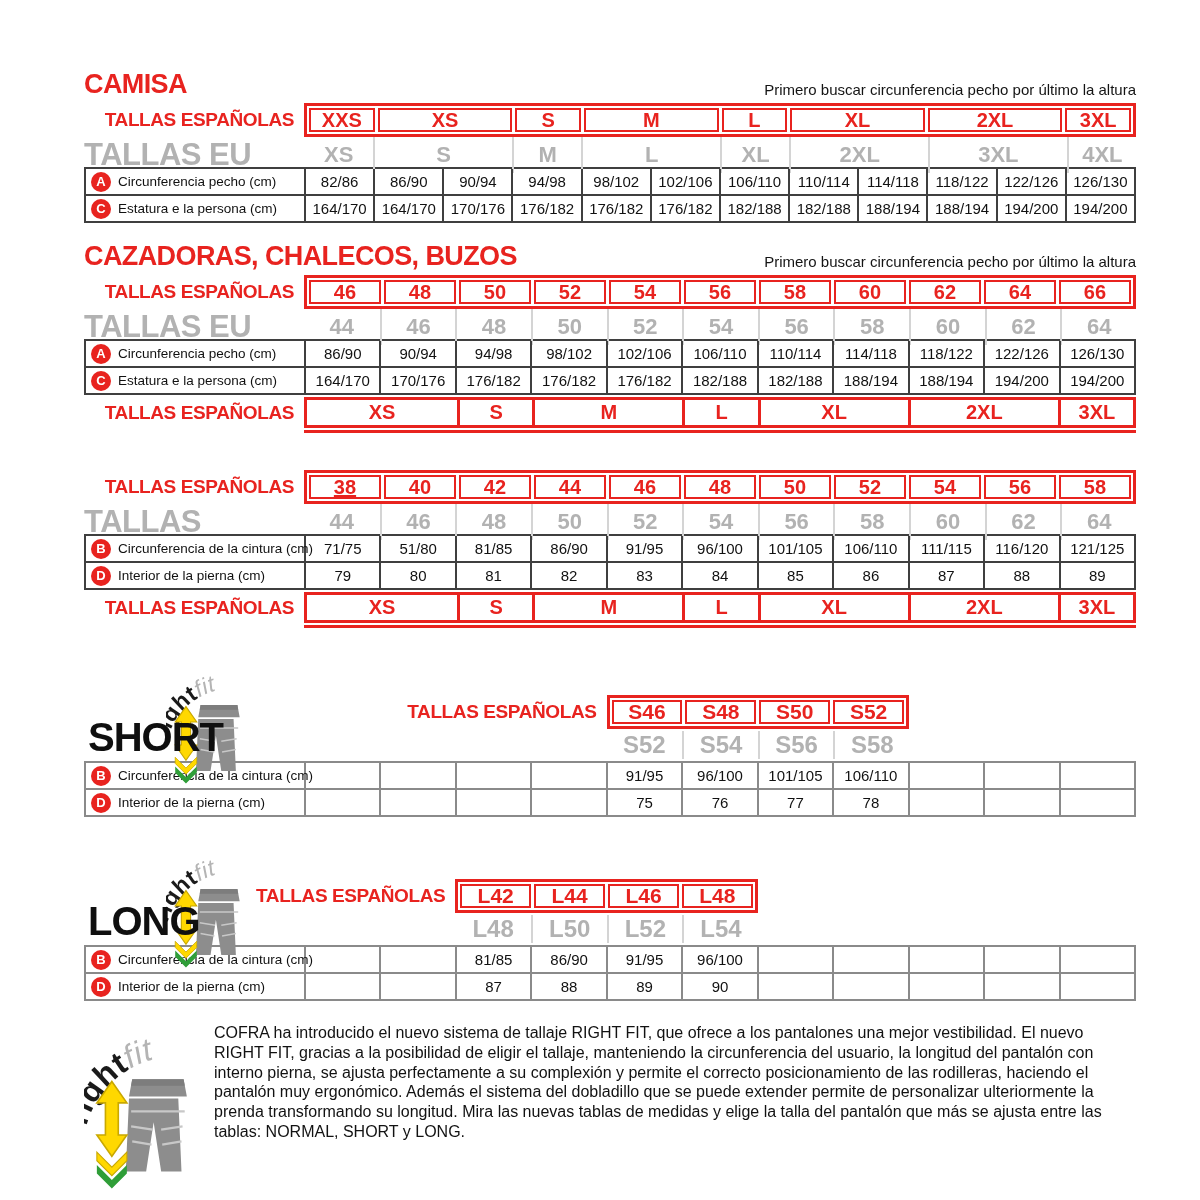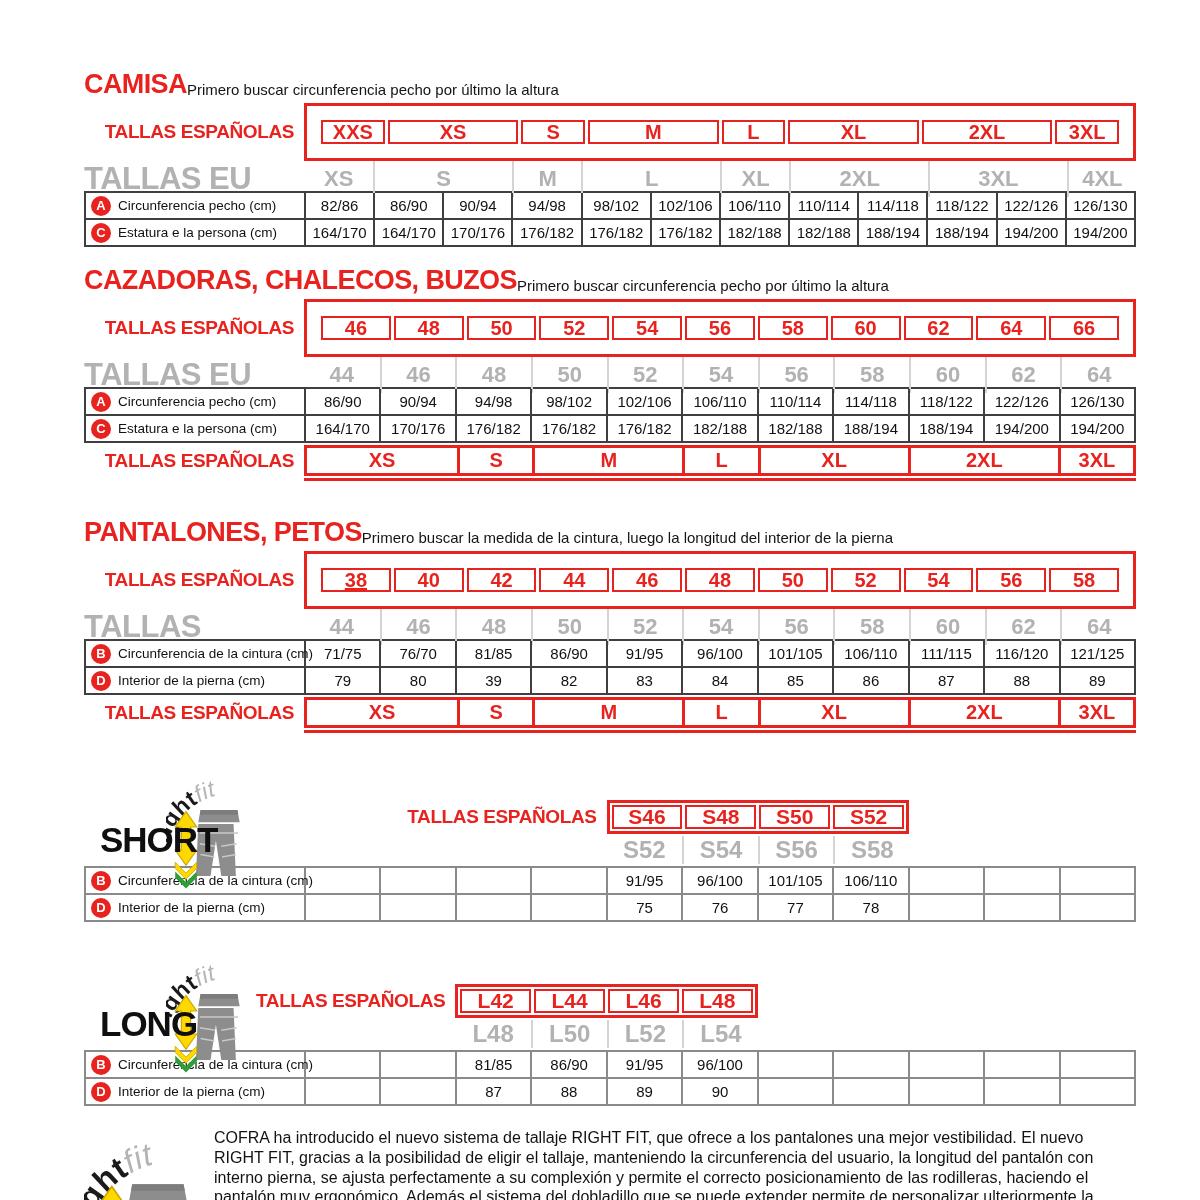--- a/index.html
+++ b/index.html
@@ -1,29 +1,29 @@
 <!DOCTYPE html>
 <html><head>
 <meta charset="utf-8">
 <style>
   *{box-sizing:border-box;margin:0;padding:0}
   html,body{background:#fff}
   body{width:1200px;height:1200px;font-family:"Liberation Sans",sans-serif;color:#1d1d1b;overflow:hidden}
   .wrap{width:1052px;margin-left:84px;padding-top:70px}
 
   .sec{--cols:11}
-  .sec-head{display:flex;align-items:flex-end;height:30px;margin-bottom:3px}
+  .sec-head{display:flex;justify-content:space-between;align-items:flex-end;height:30px;margin-bottom:3px}
   .sec-title{color:#e8231f;font-size:27px;font-weight:bold;letter-spacing:-0.6px}
   .sec-note{font-size:15px;color:#141414;padding-bottom:2px}
 
   .grid-row{display:grid;grid-template-columns:220px repeat(var(--cols),1fr)}
   .es-label{grid-column:1;display:flex;align-items:center;justify-content:flex-end;
             padding-right:10px;color:#e8231f;font-weight:bold;font-size:19px;letter-spacing:-0.4px;white-space:nowrap}
   .es-boxes{grid-column:2 / -1;display:grid;grid-template-columns:repeat(var(--cols),1fr);
-            gap:3px;border:3px solid #e8231f;padding:14px}
+            gap:3px;border:3px solid #e8231f;padding:2px}
   .es-box{border:2px solid #e8231f;color:#e8231f;font-weight:bold;font-size:20px;
           display:flex;align-items:center;justify-content:center;height:24px}
 
   .eu-row{height:30px}
   .eu-label{color:#b2b2b2;font-weight:bold;font-size:31px;display:flex;align-items:center;letter-spacing:-0.5px}
   .eu-cells{grid-column:2 / -1;display:grid;grid-template-columns:repeat(var(--cols),1fr)}
   .eu-cell{display:flex;align-items:center;justify-content:center;color:#b2b2b2;
            font-weight:bold;font-size:22px;border-left:2px solid #d4d4d4}
   .eu-cell:first-child{border-left:none}
 
@@ -52,21 +52,21 @@
   .sl-head{margin-bottom:2px}
   .sl-boxes{display:grid;grid-template-columns:repeat(4,1fr);gap:3px;border:3px solid #e8231f;padding:2px}
   .sl-boxes .es-box{font-size:21px}
   .sl-alt{height:28px;margin-bottom:2px}
   .sl-alt-cells{display:grid;grid-template-columns:repeat(4,1fr)}
   .alt-cell{display:flex;align-items:center;justify-content:center;color:#b2b2b2;
             font-weight:bold;font-size:24px;border-left:2px solid #d4d4d4}
   .alt-cell:first-child{border-left:none}
   .sl .datatable{border-color:#8a8a8a}
   .sl .dcell{border-color:#8a8a8a}
-  .sl-name{position:absolute;left:16px;top:46px;font-size:35px;font-weight:bold;letter-spacing:-1px;color:#0f0f0f}
+  .sl-name{position:absolute;left:4px;top:46px;font-size:40px;font-weight:bold;letter-spacing:-1px;color:#0f0f0f}
   .mini-logo{position:absolute;left:82px;top:-10px;width:86px;line-height:0}
 
   .rf{display:flex;gap:10px;margin-top:18px;align-items:flex-start}
   .rf-logo{width:120px;flex:none;line-height:0;margin-top:-4px}
   .rf-body{flex:1;padding-top:4px}
   .rf-title{font-size:26px;font-weight:bold;letter-spacing:-0.5px;color:#0f0f0f;margin-bottom:9px}
   .rf-par{font-size:16px;line-height:1.24;color:#121212}
 </style>
 </head>
 <body>
@@ -217,24 +217,20 @@
           <div class="bottom-cell" style="grid-column: span 2;">M</div>
           <div class="bottom-cell" style="grid-column: span 1;">L</div>
           <div class="bottom-cell" style="grid-column: span 2;">XL</div>
           <div class="bottom-cell" style="grid-column: span 2;">2XL</div>
           <div class="bottom-cell" style="grid-column: span 1;">3XL</div>
         </div>
     </div>
   </section>
 
   <section class="sec" id="sec-pantalones" style="--cols: 11;">
-    <div class="sec-head">
-      <h2 class="sec-title">PANTALONES, PETOS</h2>
-      <div class="sec-note">Primero buscar la medida de la cintura, luego la longitud del interior de la pierna</div>
-    </div>
     <div class="grid-row">
       <div class="es-label">TALLAS ESPAÑOLAS</div>
       <div class="es-boxes">
           <div class="es-box" style="grid-column: span 1; text-decoration: underline;">38</div>
           <div class="es-box" style="grid-column: span 1;">40</div>
           <div class="es-box" style="grid-column: span 1;">42</div>
           <div class="es-box" style="grid-column: span 1;">44</div>
           <div class="es-box" style="grid-column: span 1;">46</div>
           <div class="es-box" style="grid-column: span 1;">48</div>
           <div class="es-box" style="grid-column: span 1;">50</div>
@@ -259,37 +255,37 @@
           <div class="eu-cell" style="grid-column: span 1;">62</div>
           <div class="eu-cell" style="grid-column: span 1;">64</div>
         </div>
     </div>
     <div class="datatable">
         <div class="dcell label-cell">
           <div class="badge">B</div>
           <div class="lab-txt">Circunferencia de la cintura (cm)</div>
         </div>
         <div class="dcell val">71/75</div>
-        <div class="dcell val">76/70</div>
+        <div class="dcell val">51/80</div>
         <div class="dcell val">81/85</div>
         <div class="dcell val">86/90</div>
         <div class="dcell val">91/95</div>
         <div class="dcell val">96/100</div>
         <div class="dcell val">101/105</div>
         <div class="dcell val">106/110</div>
         <div class="dcell val">111/115</div>
         <div class="dcell val">116/120</div>
         <div class="dcell val">121/125</div>
         <div class="dcell label-cell">
           <div class="badge">D</div>
           <div class="lab-txt">Interior de la pierna (cm)</div>
         </div>
         <div class="dcell val">79</div>
         <div class="dcell val">80</div>
-        <div class="dcell val">39</div>
+        <div class="dcell val">81</div>
         <div class="dcell val">82</div>
         <div class="dcell val">83</div>
         <div class="dcell val">84</div>
         <div class="dcell val">85</div>
         <div class="dcell val">86</div>
         <div class="dcell val">87</div>
         <div class="dcell val">88</div>
         <div class="dcell val">89</div>
       </div>
     <div class="grid-row bottom-row">

